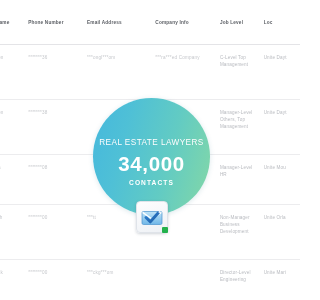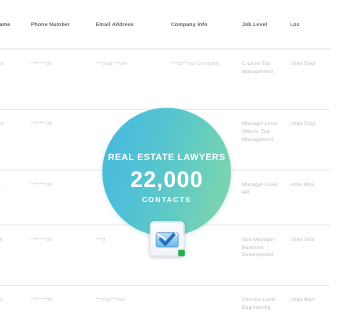--- a/index.html
+++ b/index.html
@@ -97,21 +97,21 @@
     flex-direction: column;
     align-items: center;
     justify-content: center;
     text-align: center;
     color: #ffffff;
     box-shadow: 0 1px 5px rgba(60,130,150,0.18);
   }
 
   .badge-title {
     font-size: 8.2px;
-    font-weight: 700;
+    font-weight: 400;
     letter-spacing: 0.45px;
     line-height: 10px;
     margin-top: 12px;
     text-shadow: 0 0 1px rgba(0,0,0,0.05);
   }
   .badge-count {
     font-size: 20.5px;
     font-weight: 700;
     letter-spacing: 0.6px;
     line-height: 25px;
@@ -208,21 +208,21 @@
       <div class="cell c-email masked">***ckg***om</div>
       <div class="cell c-company masked"></div>
       <div class="cell c-job">Director-Level Engineering</div>
       <div class="cell c-loc">Unite Mari</div>
     </div>
 
   </div>
 
   <div class="badge-circle">
     <div class="badge-title">REAL ESTATE LAWYERS</div>
-    <div class="badge-count">22,000</div>
+    <div class="badge-count">34,000</div>
     <div class="badge-sub">CONTACTS</div>
   </div>
 
   <div class="app-icon">
     <svg width="22" height="17" viewBox="0 0 22 17" xmlns="http://www.w3.org/2000/svg">
       <defs>
         <linearGradient id="envGrad" x1="0" y1="0" x2="0" y2="1">
           <stop offset="0%" stop-color="#bfe3f7"></stop>
           <stop offset="100%" stop-color="#6fb7e8"></stop>
         </linearGradient>

